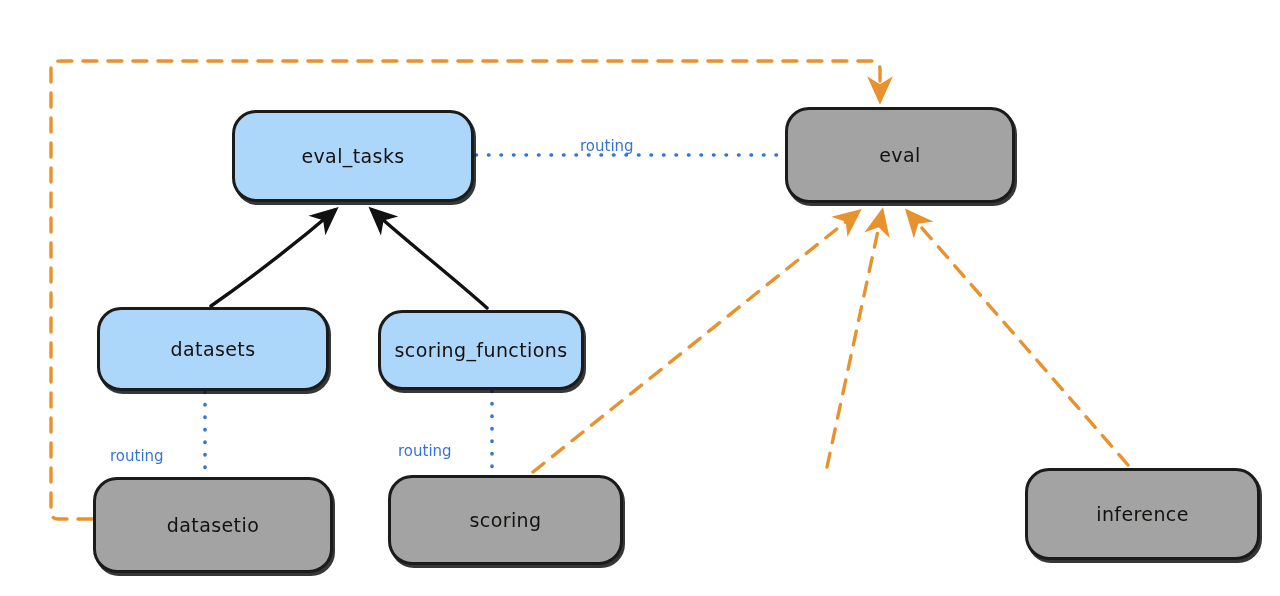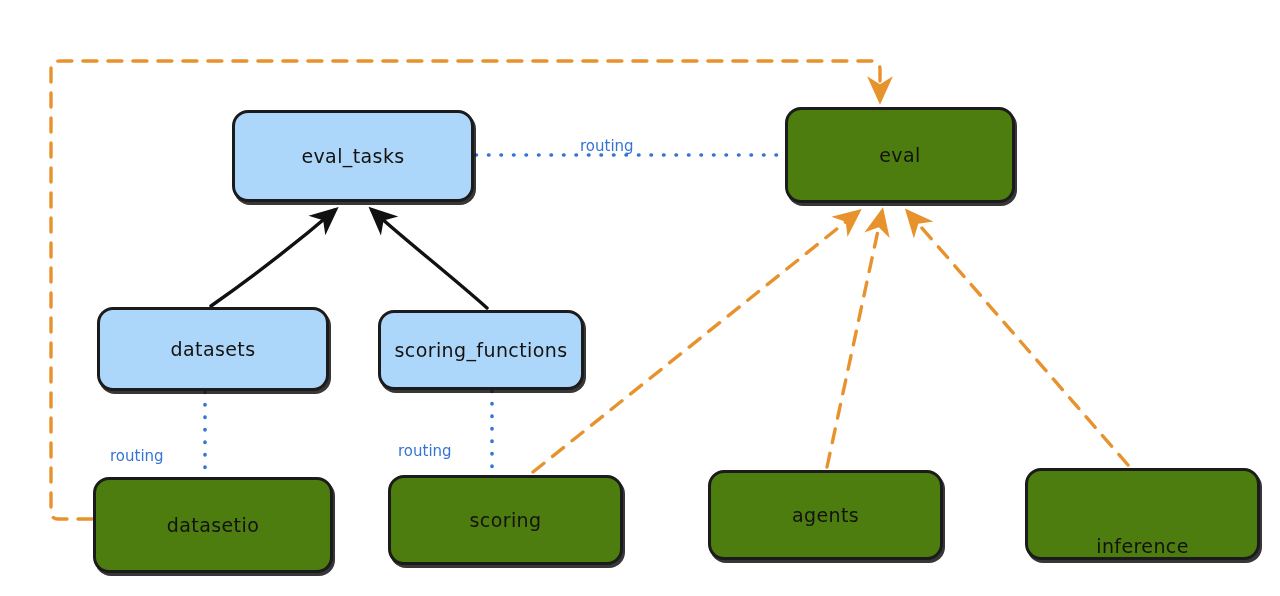--- a/index.html
+++ b/index.html
@@ -22,29 +22,29 @@
     position: absolute;
     left: 0;
     top: 0;
     width: 1280px;
     height: 596px;
   }
   .node {
     position: absolute;
     box-sizing: border-box;
     border: 3px solid #1b1b1b;
-    border-radius: 16px;
+    border-radius: 24px;
     display: flex;
     align-items: center;
     justify-content: center;
     z-index: 3;
     box-shadow: 2px 3px 0 rgba(20,20,20,0.85);
   }
   .node.blue  { background: #ADD6FB; }
-  .node.green { background: #4d7c0f; }
+  .node.green { background: #a3a3a3; }
   .node-label {
     font-family: "DejaVu Sans", sans-serif;
     font-size: 19px;
     color: #14120f;
     letter-spacing: 0.4px;
     white-space: nowrap;
     user-select: none;
   }
   .edge-label {
     position: absolute;
@@ -109,25 +109,22 @@
   </div>
 
   <div class="node green" style="left:93px; top:477px; width:240px; height:96px;">
     <span class="node-label">datasetio</span>
   </div>
 
   <div class="node green" style="left:388px; top:475px; width:235px; height:90px;text-align:center;">
     <span class="node-label">scoring</span>
   </div>
 
-  <div class="node green" style="left:708px; top:470px; width:235px; height:90px;">
-    <span class="node-label">agents</span>
-  </div>
 
-  <div class="node green" style="left:1025px; top:468px; width:235px; height:92px;align-items:flex-end;">
+  <div class="node green" style="left:1025px; top:468px; width:235px; height:92px;">
     <span class="node-label">inference</span>
   </div>
 
   <div class="edge-label" style="left:580px; top:117px;">routing</div>
 
   <div class="edge-label" style="left:110px; top:427px;">routing</div>
 
   <div class="edge-label" style="left:398px; top:422px;">routing</div>
 
 </div>

